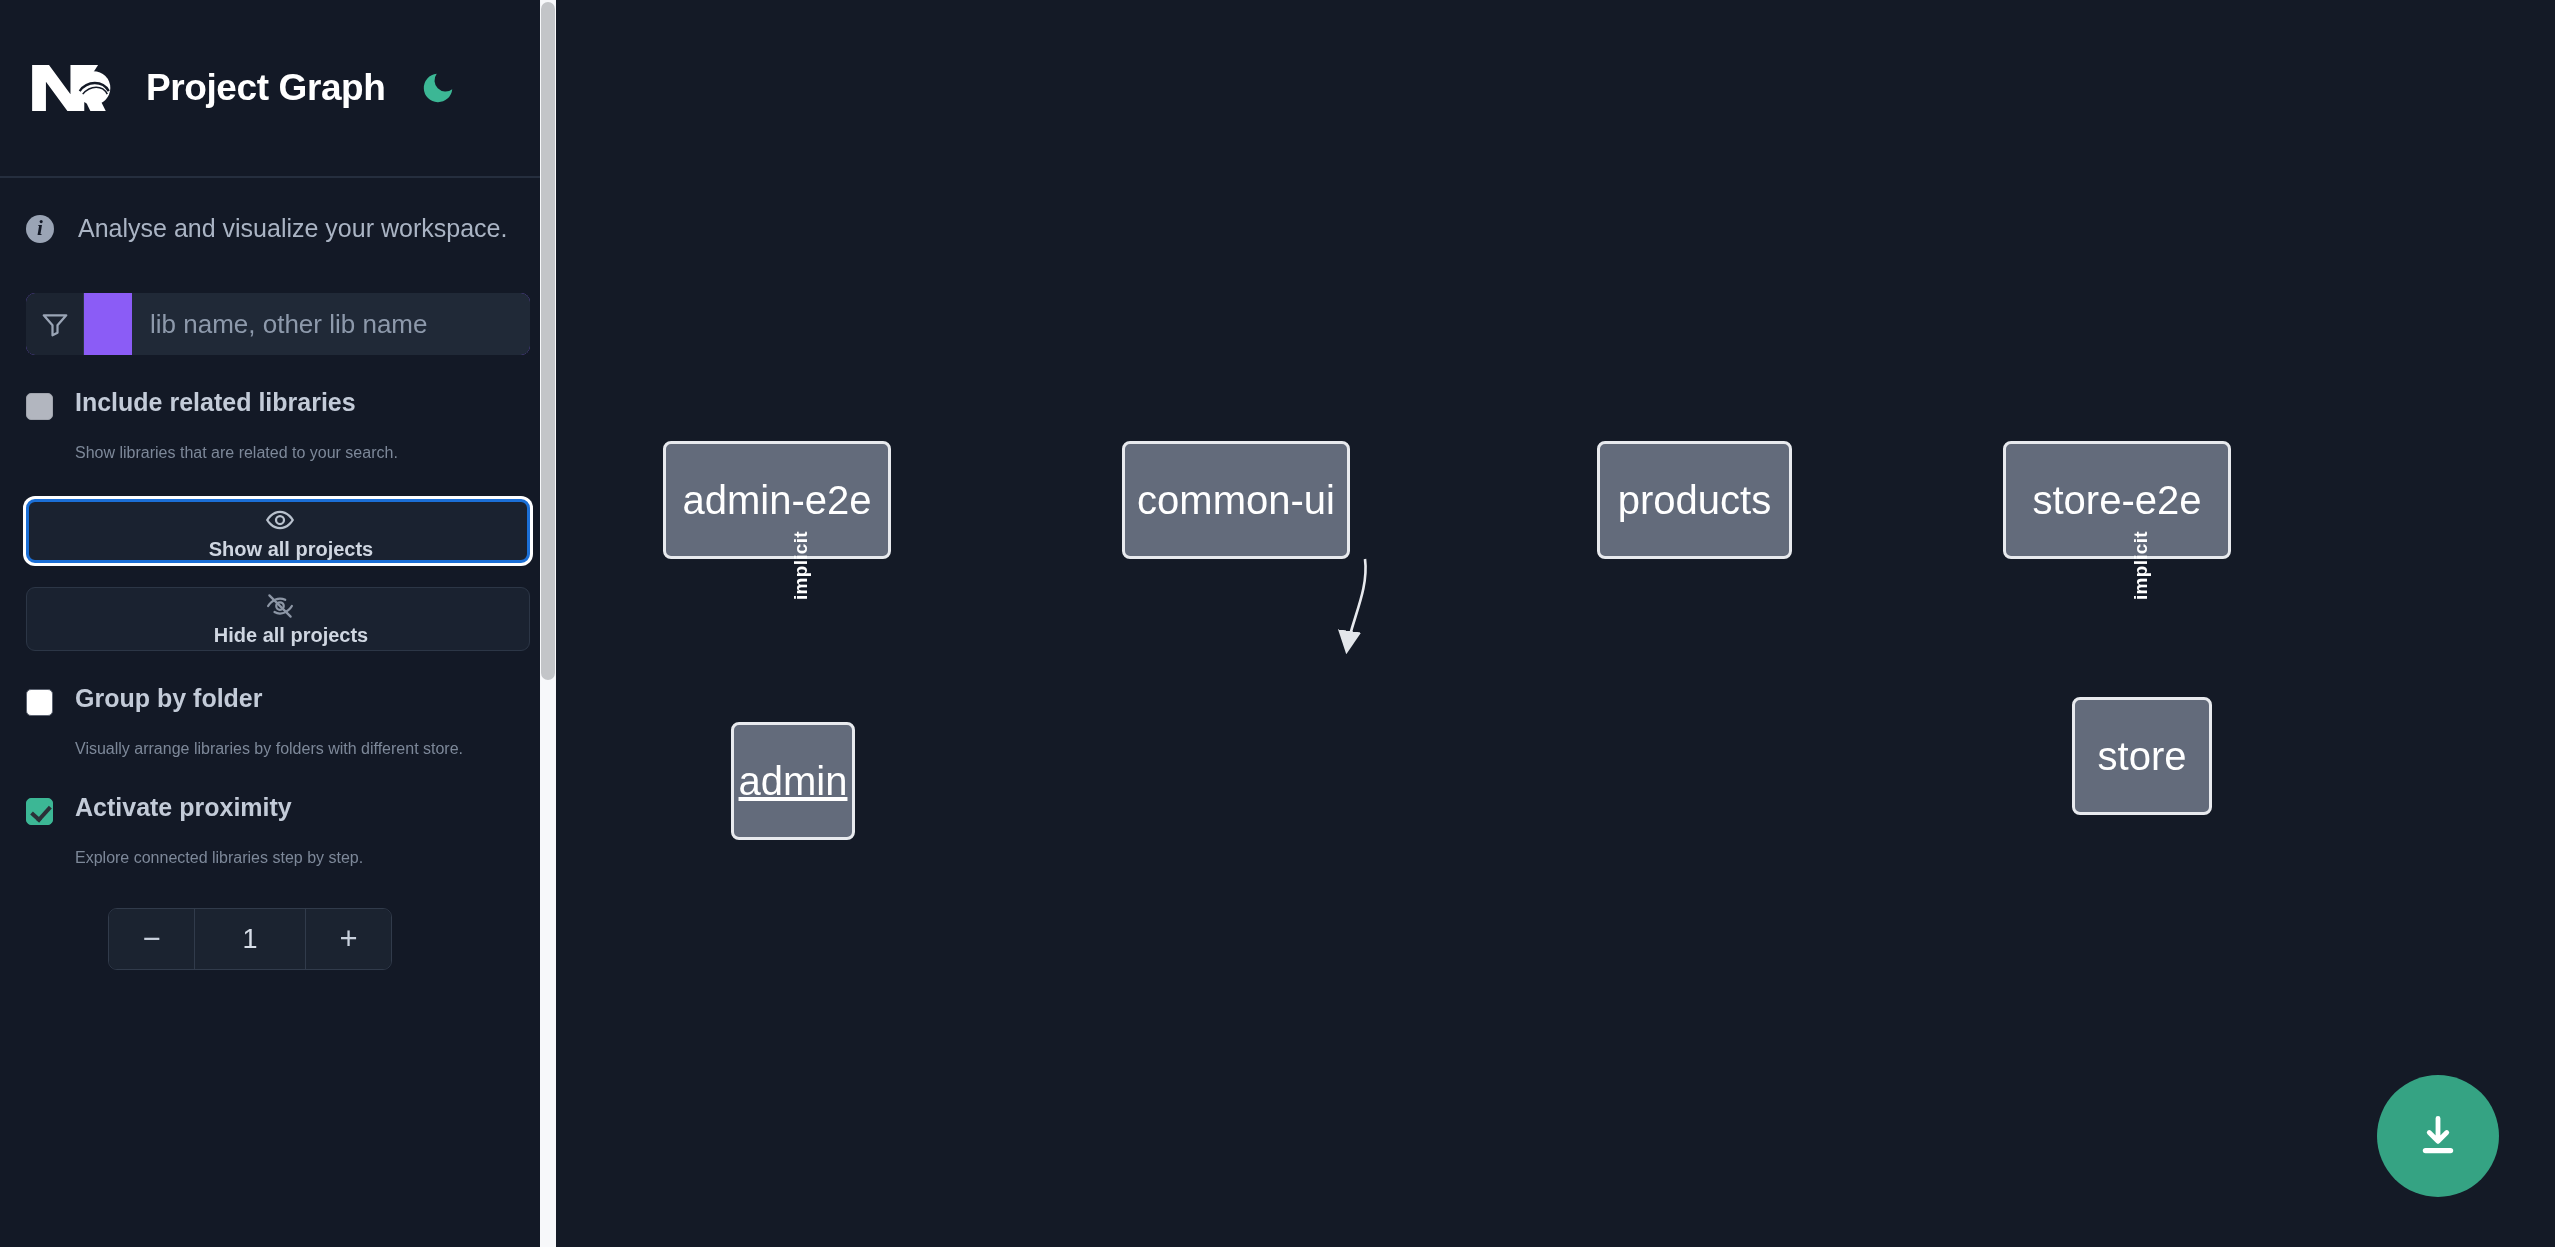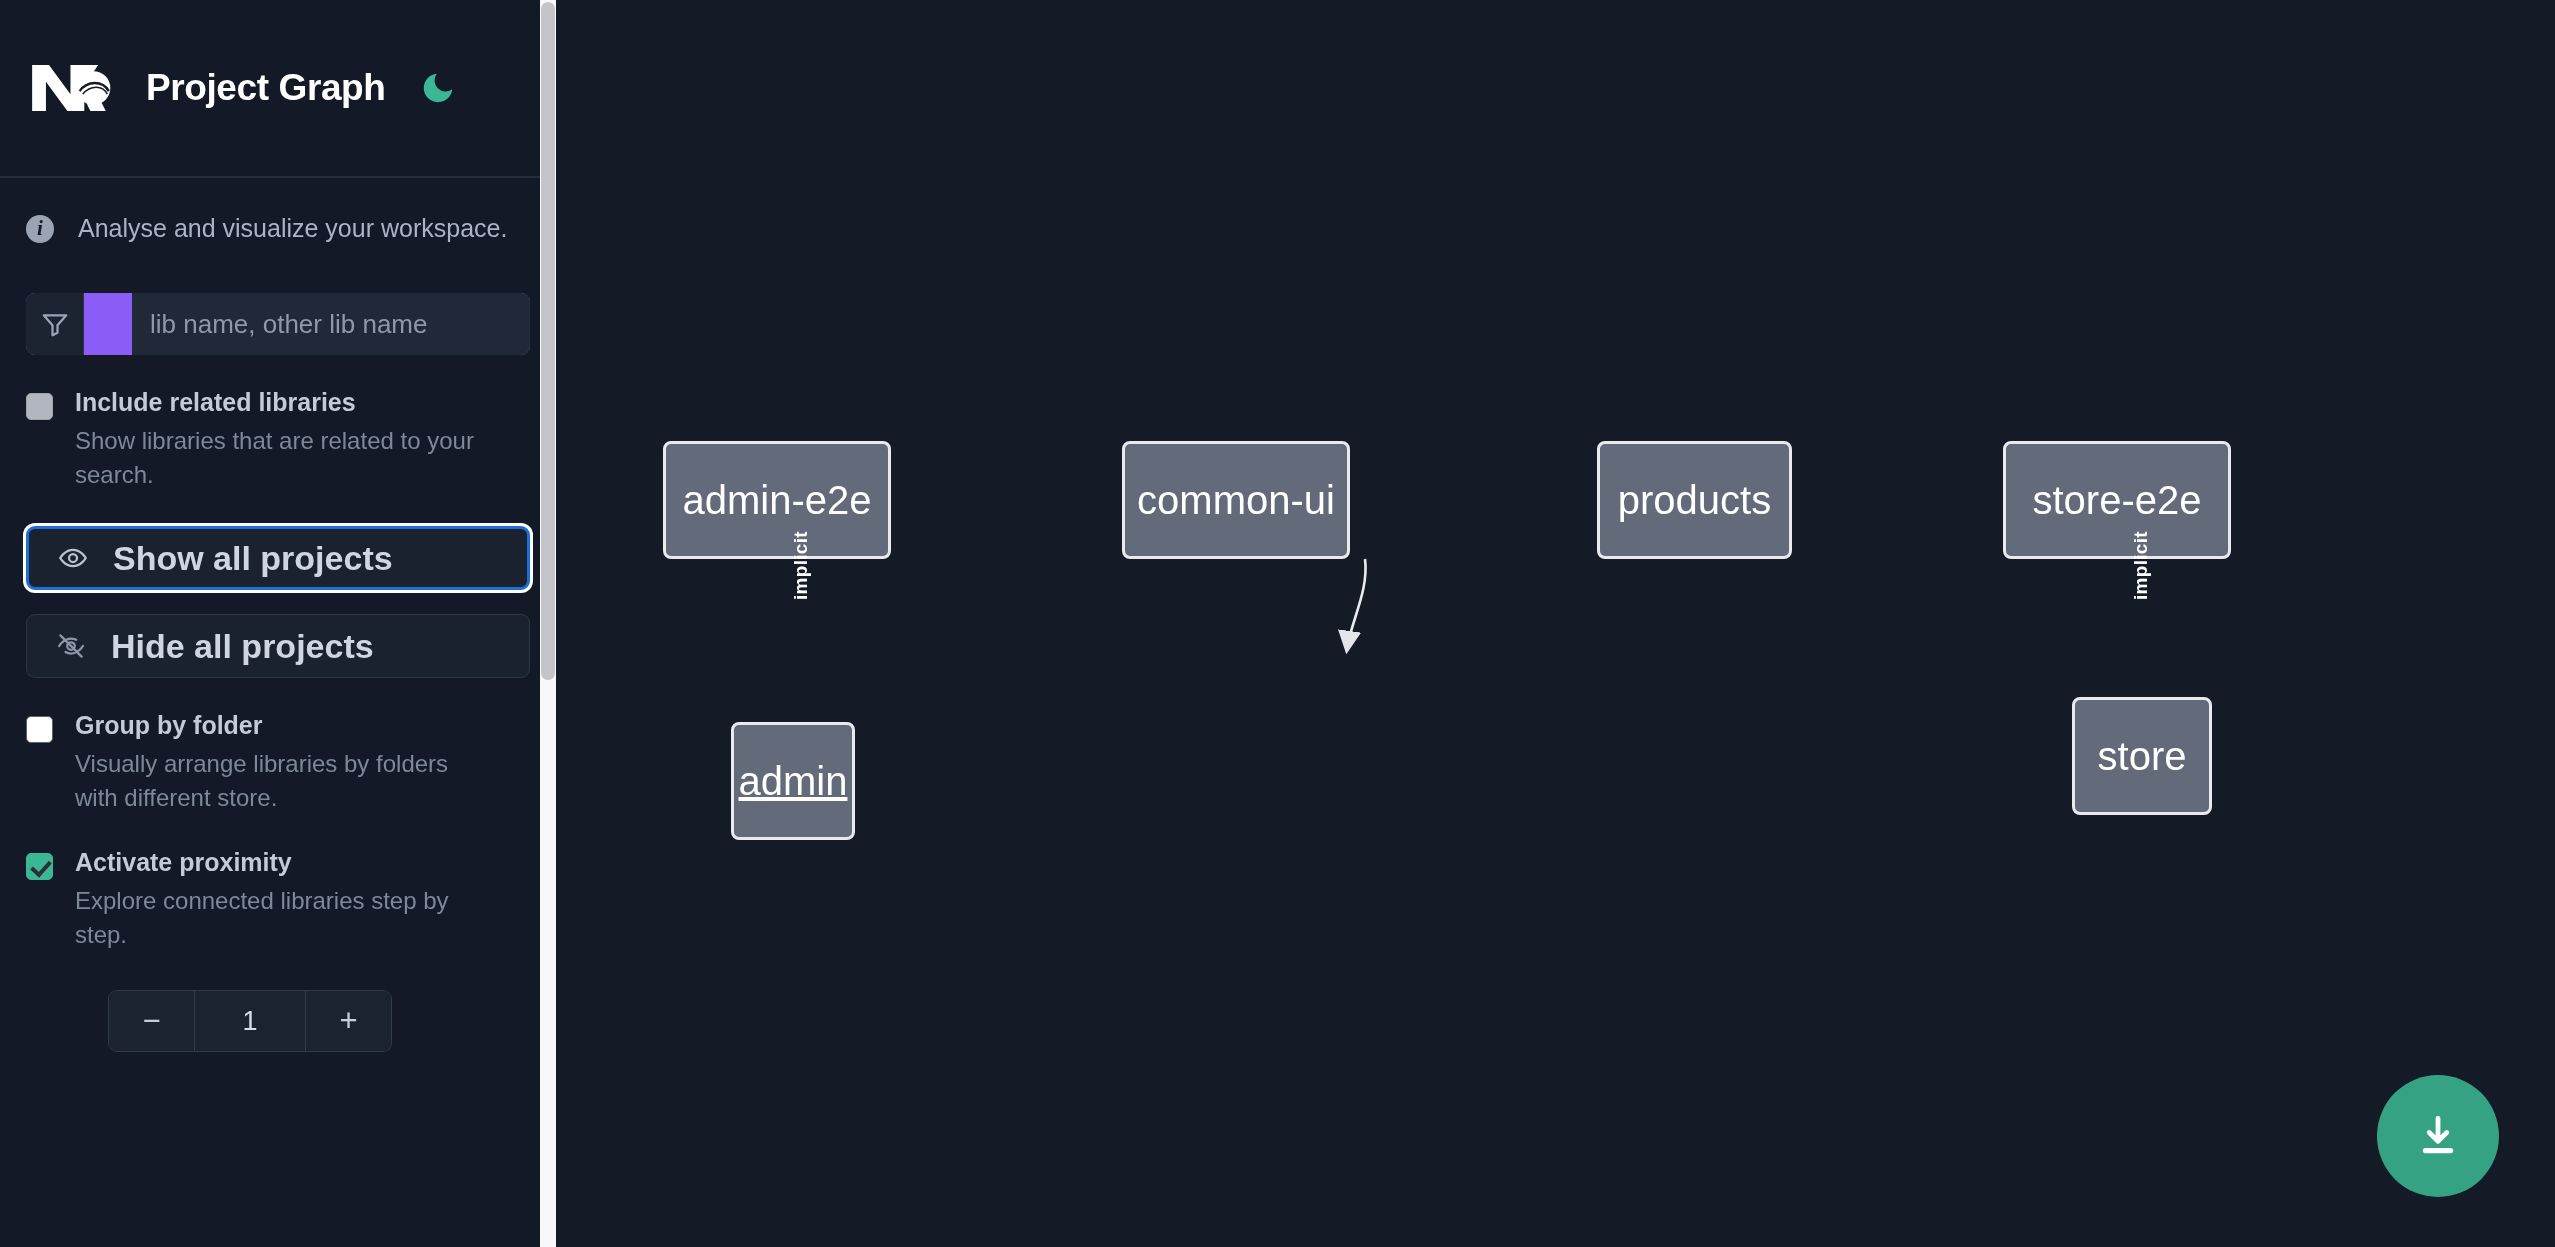--- a/index.html
+++ b/index.html
@@ -153,43 +153,44 @@
   }
   .opt-label {
     margin-left: 22px;
     font-size: 25px;
     font-weight: 700;
     color: #c3cbd8;
     line-height: 1.1;
   }
   .opt-desc {
     margin-left: 49px;
-    margin-top: 4px;
-    font-size: 24px;
+    margin-top: 22px;
+    font-size: 16px;
     color: #7d8899;
     line-height: 1.42;
     max-width: 420px;
   }
 
   
   .btn-group { padding: 0 26px; margin-top: 34px; }
   .pbtn {
     width: 504px;
     height: 64px;
     border-radius: 9px;
     display: flex;
     align-items: center;
     padding-left: 26px;
-    font-size: 34px;
+    font-size: 20px;
     font-weight: 700;
     color: #cfd6e1;
     background: #1a2230;
     border: 1px solid #2c3span;
     border: 1px solid #2c3646;
     cursor: pointer;
+    flex-direction: column;
   }
   .pbtn.focused {
     border: 3px solid #1b6fd6;
     box-shadow: 0 0 0 3px #ffffff;
   }
   .pbtn .bicon {
     width: 36px; flex: 0 0 36px;
     display: flex; align-items: center; justify-content: center;
     margin-right: 22px;
   }

